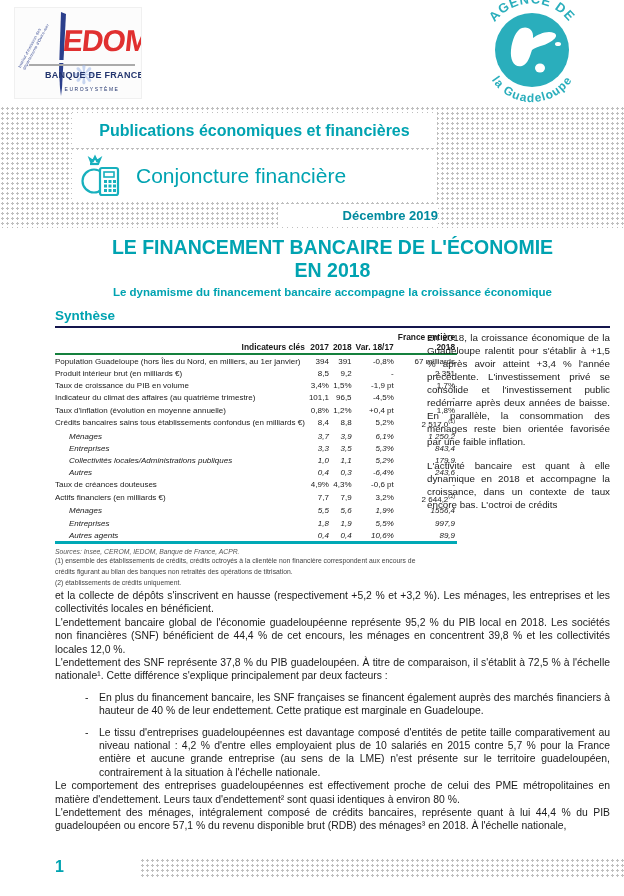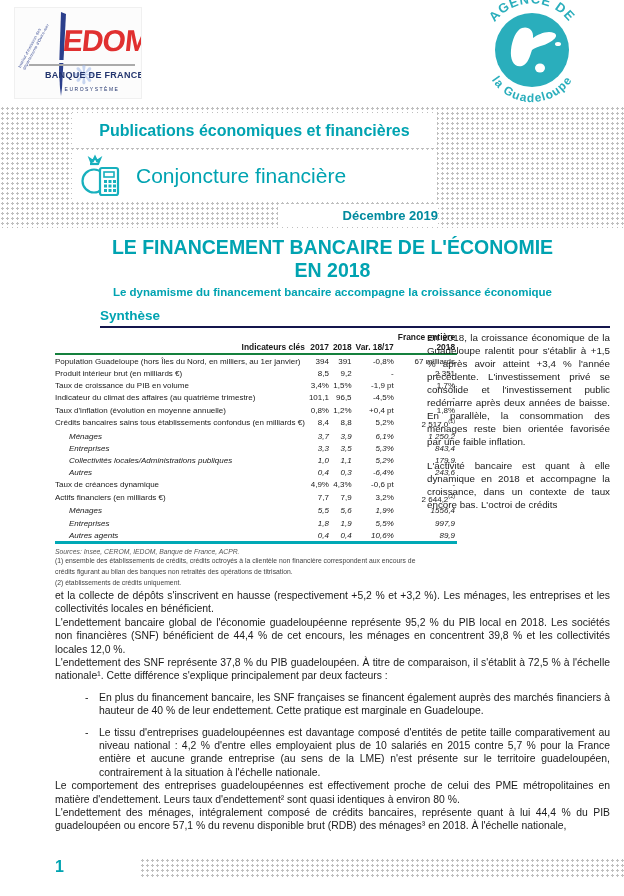--- a/index.html
+++ b/index.html
@@ -35,21 +35,21 @@
   .box2 { left:72px; top:44px; width:365px; height:52px; padding-left:8px;
     font-size:21px; color:#00a3b1; }
   .box2 .ic { margin-right:14px; }
   .box3 { left:278px; top:98px; width:160px; height:22px; justify-content:flex-end;
     font-size:13px; font-weight:bold; color:#008a9e; }
   
   main { padding:8px 14px 0 55px; }
   .title { text-align:center; color:#00a3b1; font-weight:bold; font-size:19.5px; line-height:1.16; }
   .subtitle { text-align:center; color:#00a3b1; font-weight:bold; font-size:11.5px; margin-top:5px; }
   .synth { margin-top:10px; border-bottom:2px solid #14154c; padding-bottom:3px;
-    color:#00a3b1; font-weight:bold; font-size:13.5px;margin-left:45px; }
+    color:#00a3b1; font-weight:bold; font-size:13.5px; }
   .cols { display:flex; gap:10px; margin-top:3px; }
   .colL { width:362px; flex:0 0 362px; }
   .colR { flex:1; font-size:9.8px; line-height:13px; text-align:justify; }
   .colR p { margin-bottom:11px; }
   
   table { width:100%; border-collapse:collapse; font-size:8px; table-layout:auto; }
   th { font-size:8.4px; font-weight:bold; vertical-align:bottom; padding:1px 2px; }
   th.lblh { text-align:right; padding-left:0; }
   th.num, td.num { text-align:right; white-space:nowrap; }
   thead tr th { border-bottom:2px solid #15803d; }
@@ -229,21 +229,21 @@
               <td class="num">179,9</td>
             </tr>
             <tr class="indent italic">
               <td class="lbl">Autres</td>
               <td class="num">0,4</td>
               <td class="num">0,3</td>
               <td class="num">-6,4%</td>
               <td class="num">243,6</td>
             </tr>
             <tr>
-              <td class="lbl">Taux de créances dynamique</td>
+              <td class="lbl">Taux de créances douteuses</td>
               <td class="num">4,9%</td>
               <td class="num">4,3%</td>
               <td class="num">-0,6 pt</td>
               <td class="num">-</td>
             </tr>
             <tr>
               <td class="lbl">Actifs financiers (en milliards €)</td>
               <td class="num">7,7</td>
               <td class="num">7,9</td>
               <td class="num">3,2%</td>

